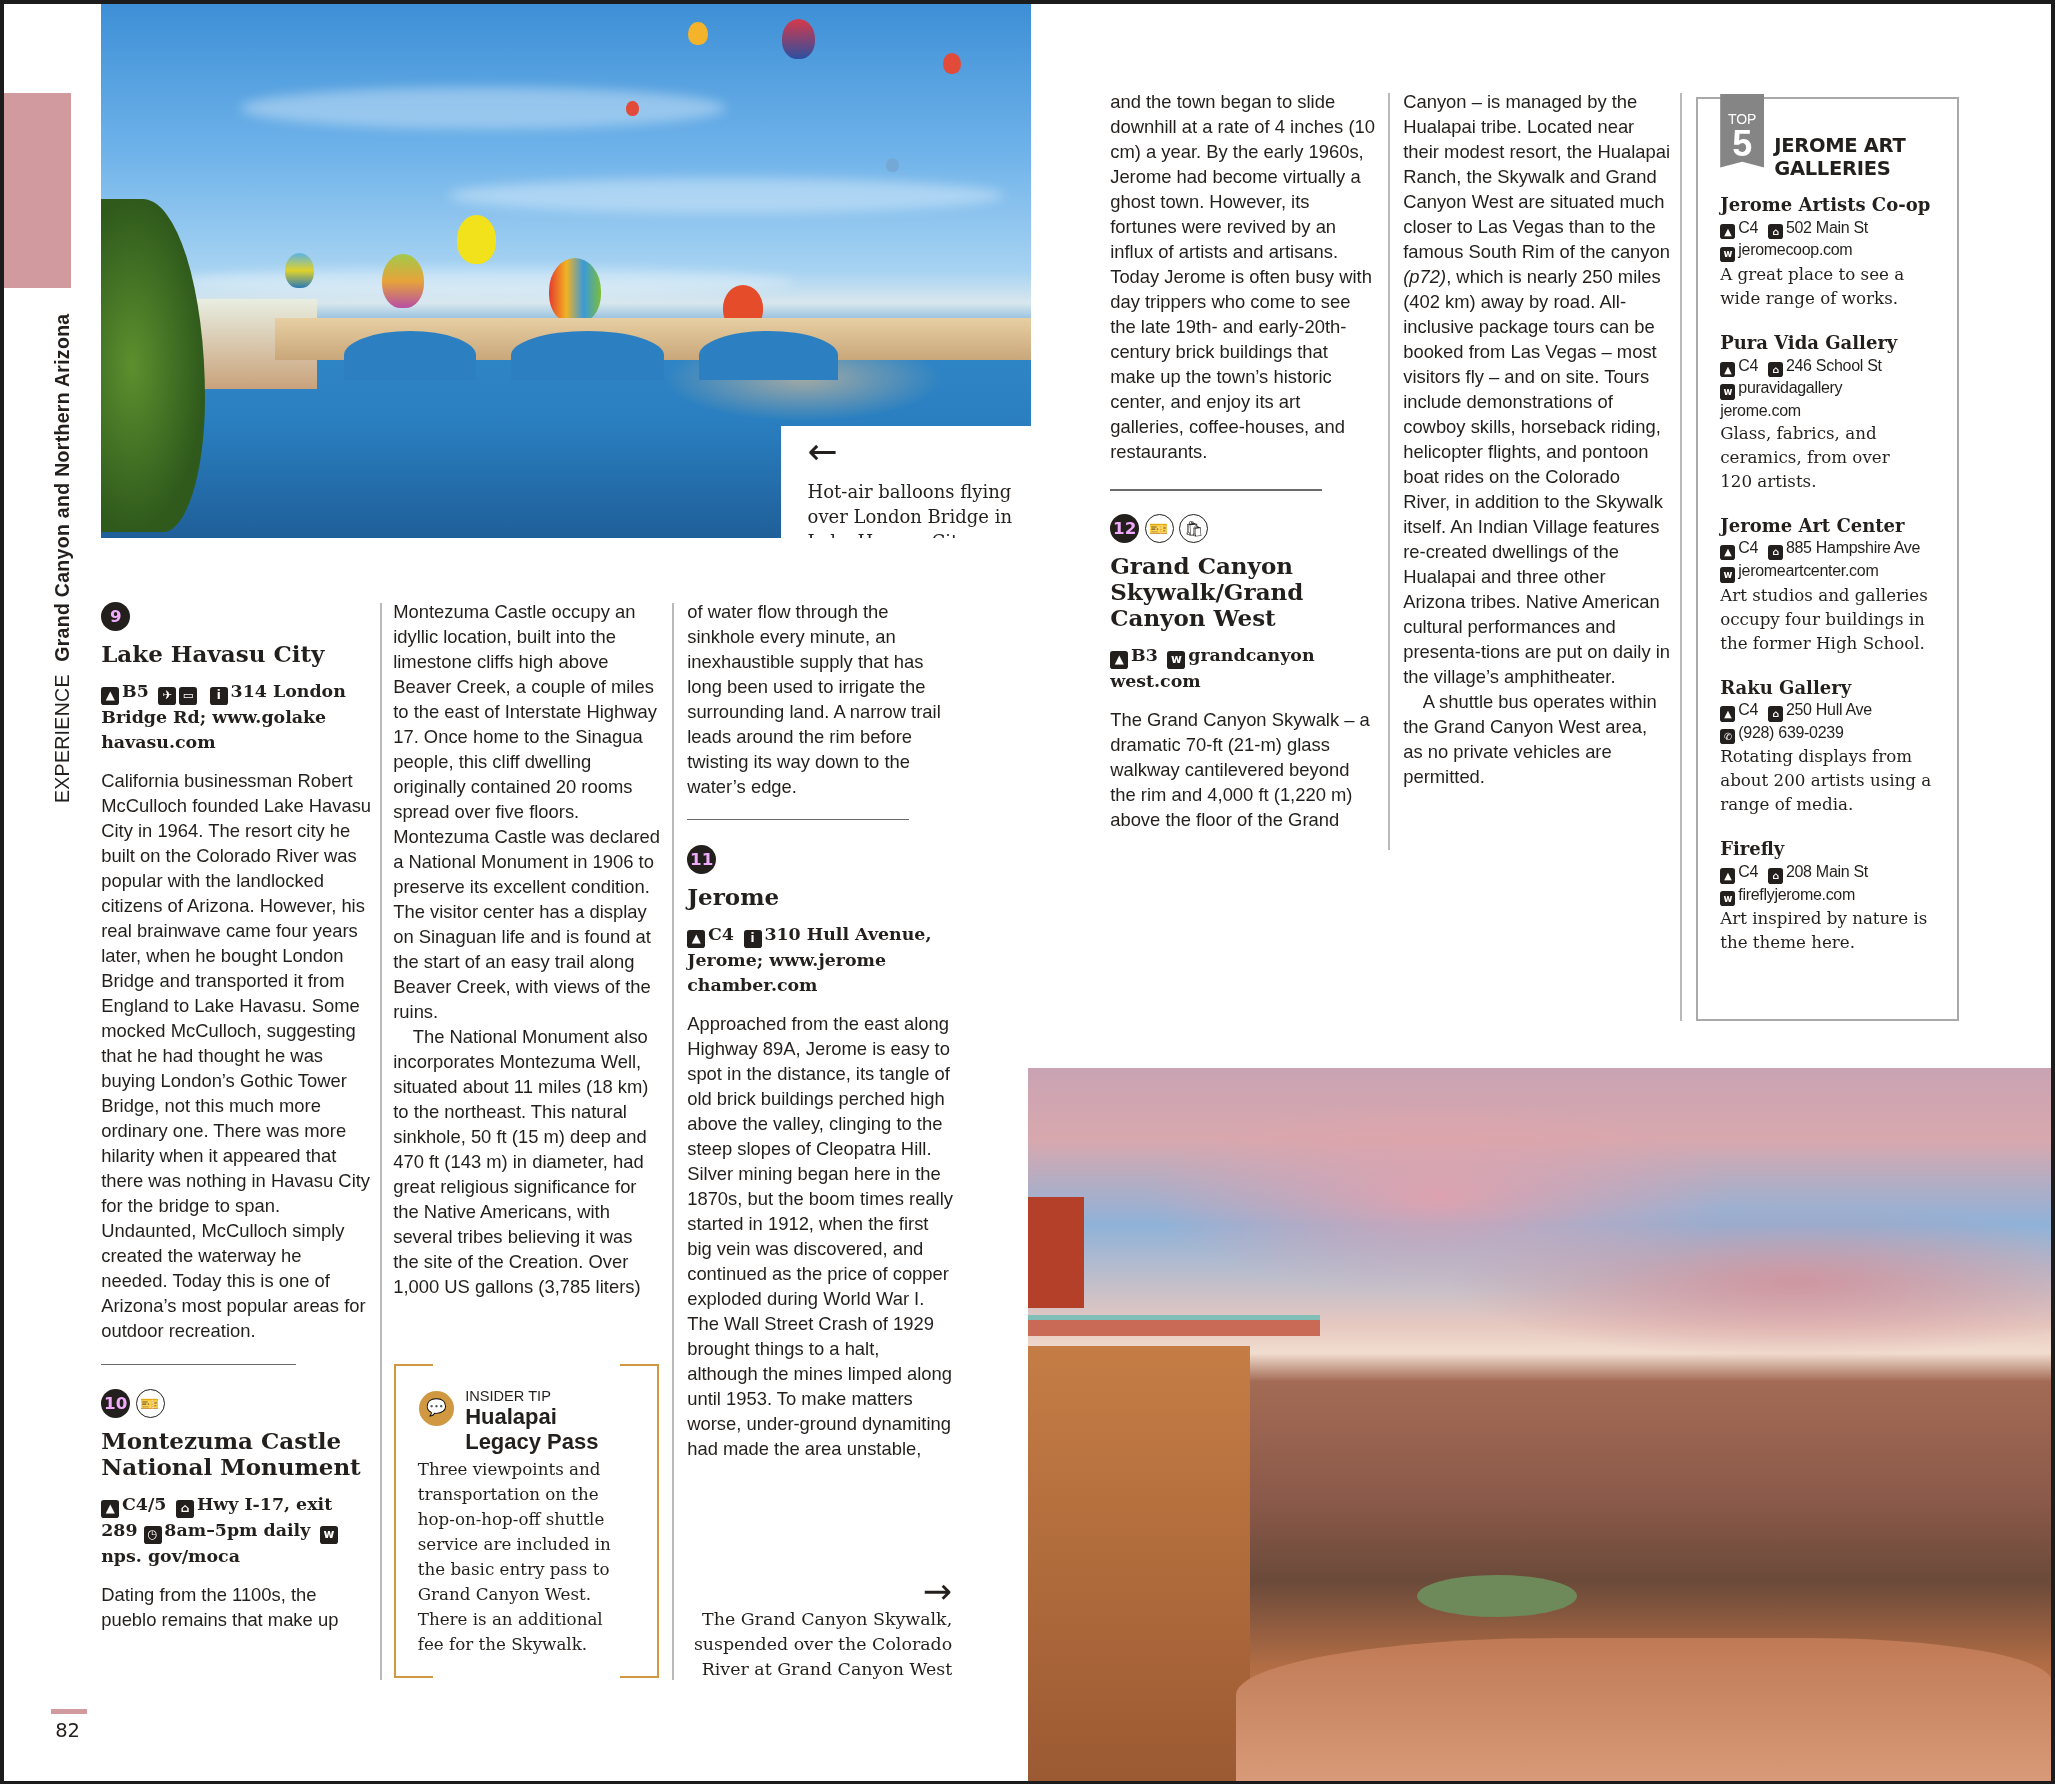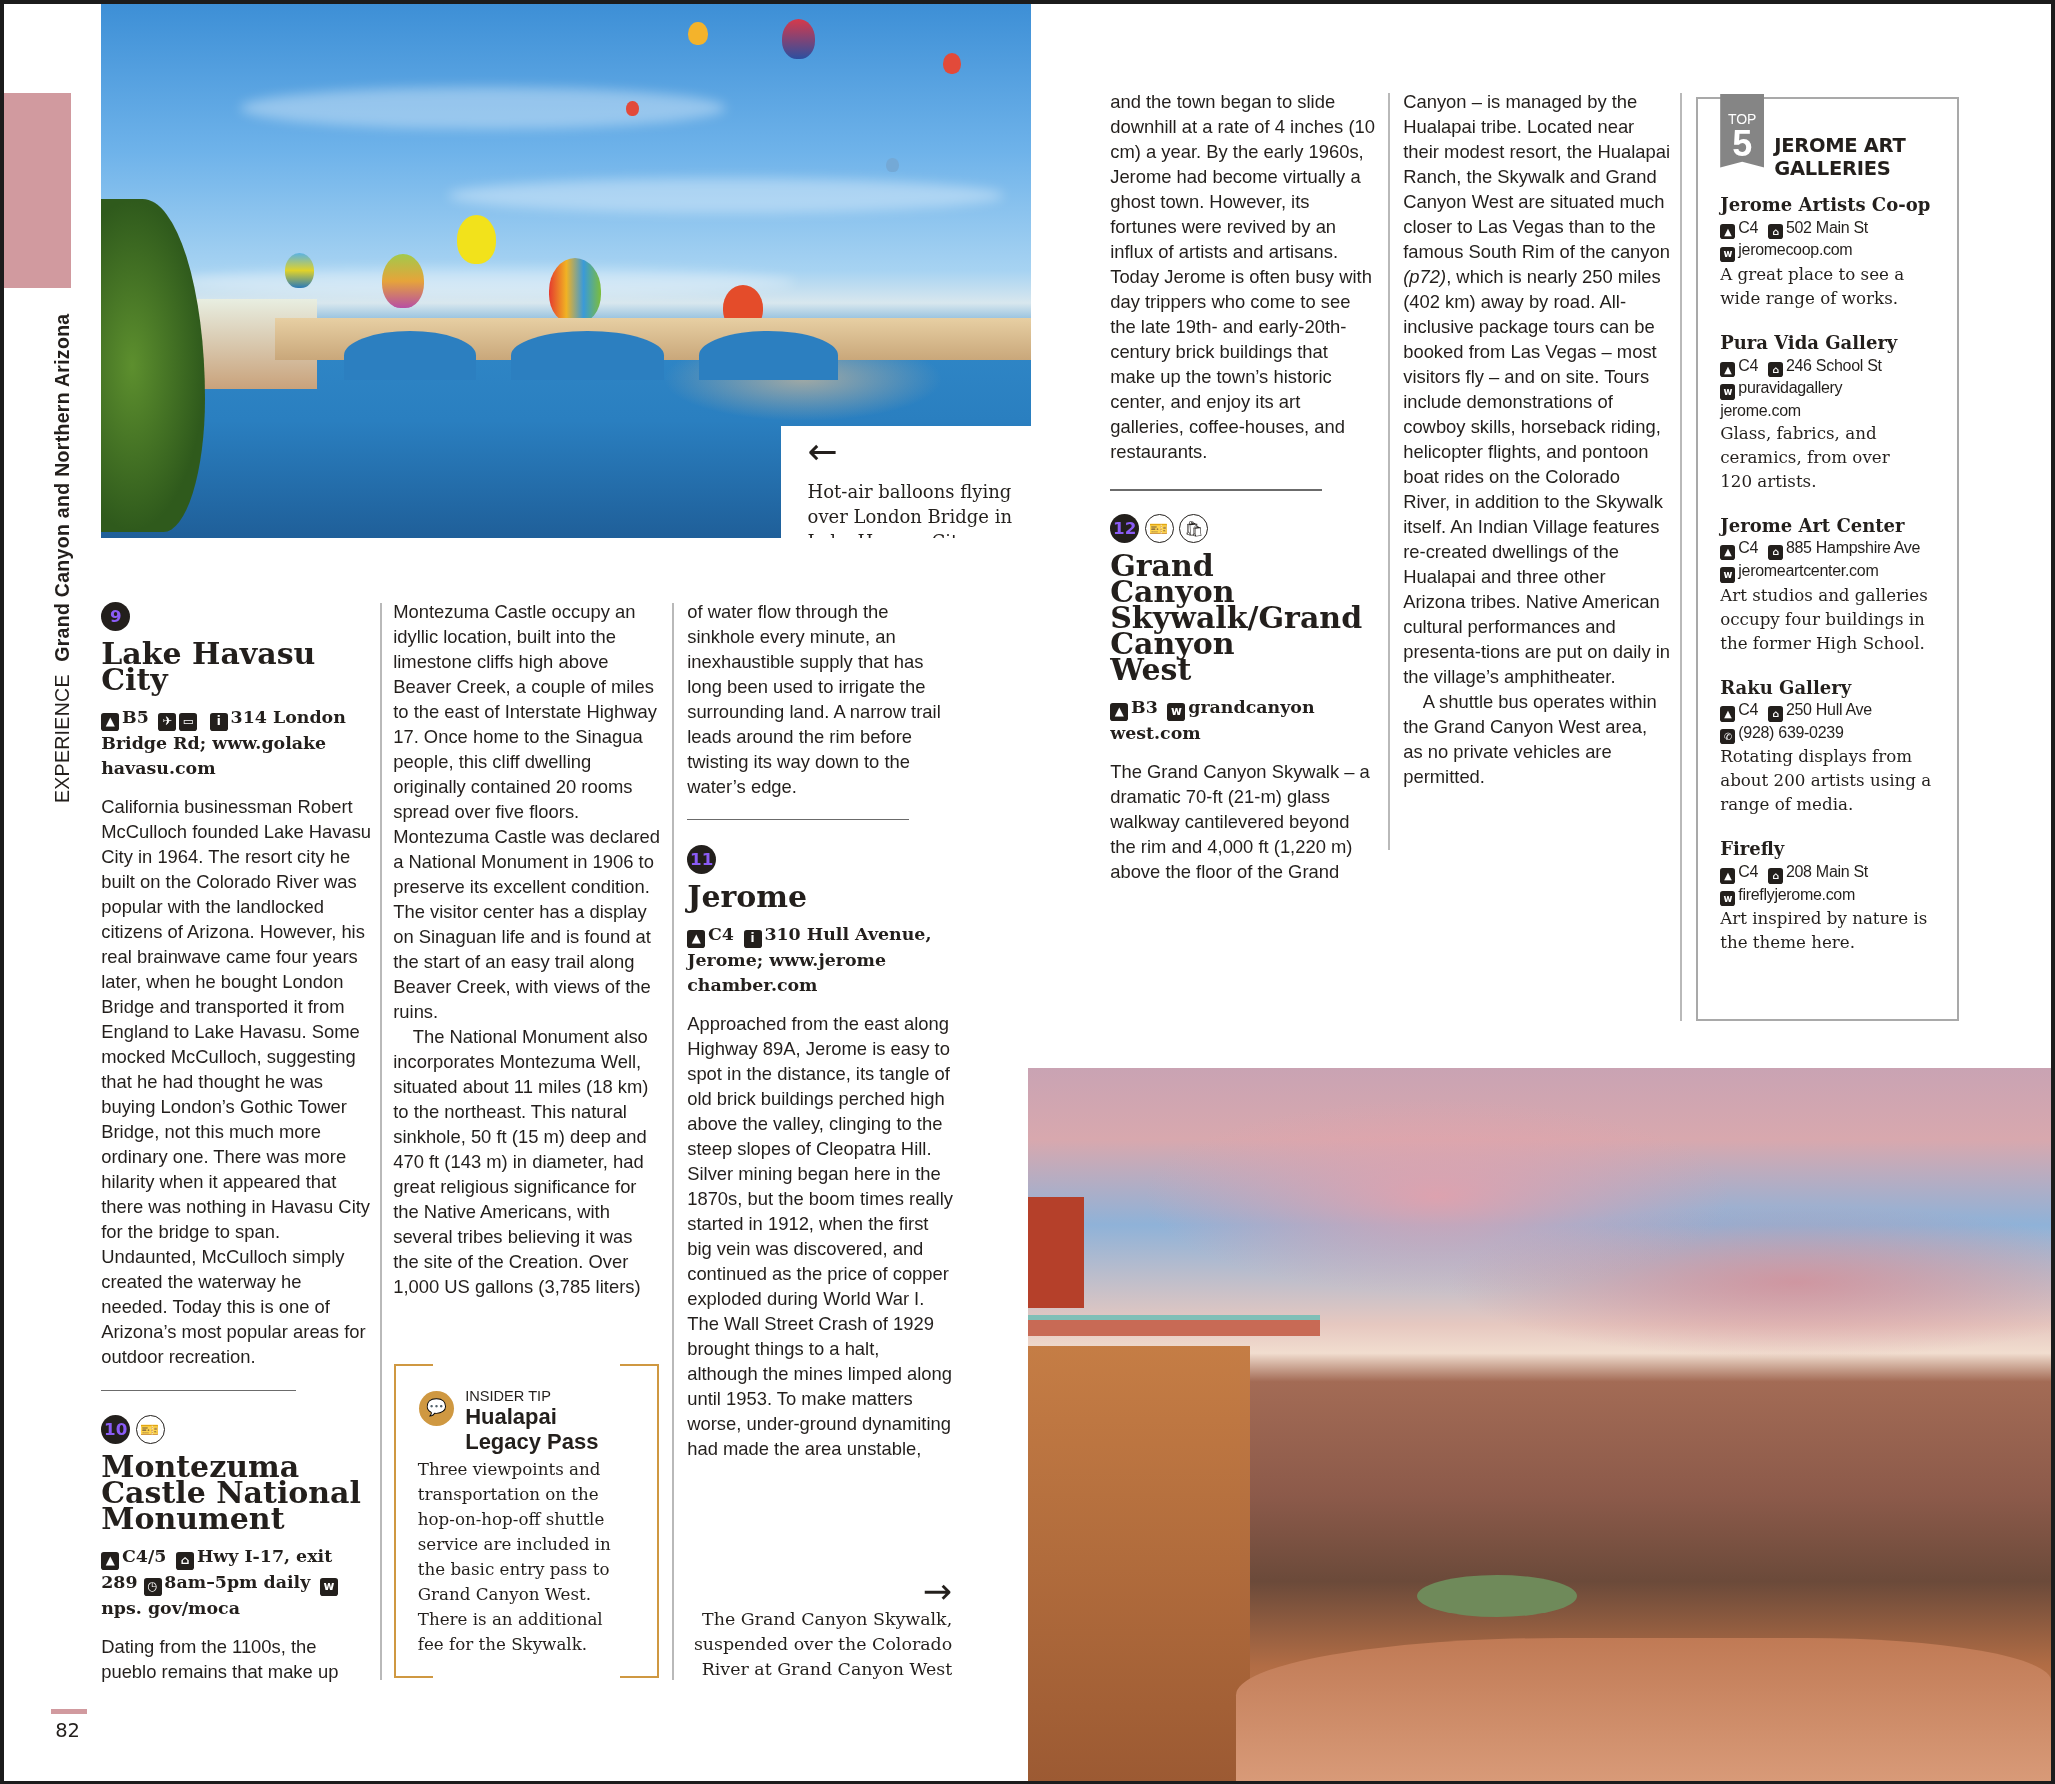--- a/index.html
+++ b/index.html
@@ -44,23 +44,23 @@
   .rocks { position: absolute; left: 208px; top: 570px; width: 815px; height: 143px; background: linear-gradient(180deg,#c07a55,#d89a78); border-radius: 40% 30% 0 0; }
   .river { position: absolute; left: 389px; top: 507px; width: 160px; height: 42px; background: #6f8a5a; border-radius: 50%; }
 
   
   .col { position: absolute; font-size: 18.4px; line-height: 25px; }
   .col p { margin: 0; }
   .col p.indent { text-indent: 19.5px; }
   .vrule { position: absolute; width: 1.4px; background: #b9b9b9; }
   .hrule { position: absolute; height: 1.4px; background: #6b6b6b; }
 
-  .num-badge { display: inline-flex; align-items: center; justify-content: center; width: 29px; height: 29px; border-radius: 50%; background: #231f1c; color: #8b5cf6; font-weight: bold; font-size: 16.7px; font-family: "DejaVu Sans", sans-serif; vertical-align: middle; }
+  .num-badge { display: inline-flex; align-items: center; justify-content: center; width: 29px; height: 29px; border-radius: 50%; background: #231f1c; color: #f0abfc; font-weight: bold; font-size: 16.7px; font-family: "DejaVu Sans", sans-serif; vertical-align: middle; }
   .icon-badge { display: inline-flex; align-items: center; justify-content: center; width: 29px; height: 29px; border-radius: 50%; border: 1.4px solid #231f1c; background: #fff; font-size: 15.3px; vertical-align: middle; margin-left: 5.6px; }
-  .title { font-family: "DejaVu Serif", serif; font-weight: bold; font-size: 30px; line-height: 26px; margin-top: 9.7px; }
+  .title { font-family: "DejaVu Serif", serif; font-weight: bold; font-size: 23px; line-height: 26px; margin-top: 9.7px; }
   .info { font-family: "DejaVu Serif", serif; font-weight: bold; font-size: 17.4px; line-height: 25px; margin-top: 12.5px; margin-bottom: 12.5px; }
   .ic { display: inline-flex; align-items: center; justify-content: center; width: 18px; height: 18px; background: #231f1c; color: #fff; border-radius: 2.8px; font-size: 11.8px; font-weight: bold; vertical-align: -2.1px; margin-right: 2.8px; font-family: "DejaVu Sans", sans-serif; line-height: 1; }
   .gap { display: inline-block; width: 9.7px; }
 
   
   .tip { position: absolute; left: 390px; top: 1360px; width: 265px; height: 314px; }
   .tip .br { position: absolute; border-color: #cf9841; border-style: solid; width: 39px; height: 100%; top: 0; }
   .tip .br.l { left: 0; border-width: 2.1px 0 2.1px 2.1px; }
   .tip .br.r { right: 0; border-width: 2.1px 2.1px 2.1px 0; }
   .tip-icon { position: absolute; left: 25px; top: 26.4px; width: 35px; height: 35px; border-radius: 50%; background: #cf9841; display: flex; align-items: center; justify-content: center; color: #fff; font-size: 16.7px; }

